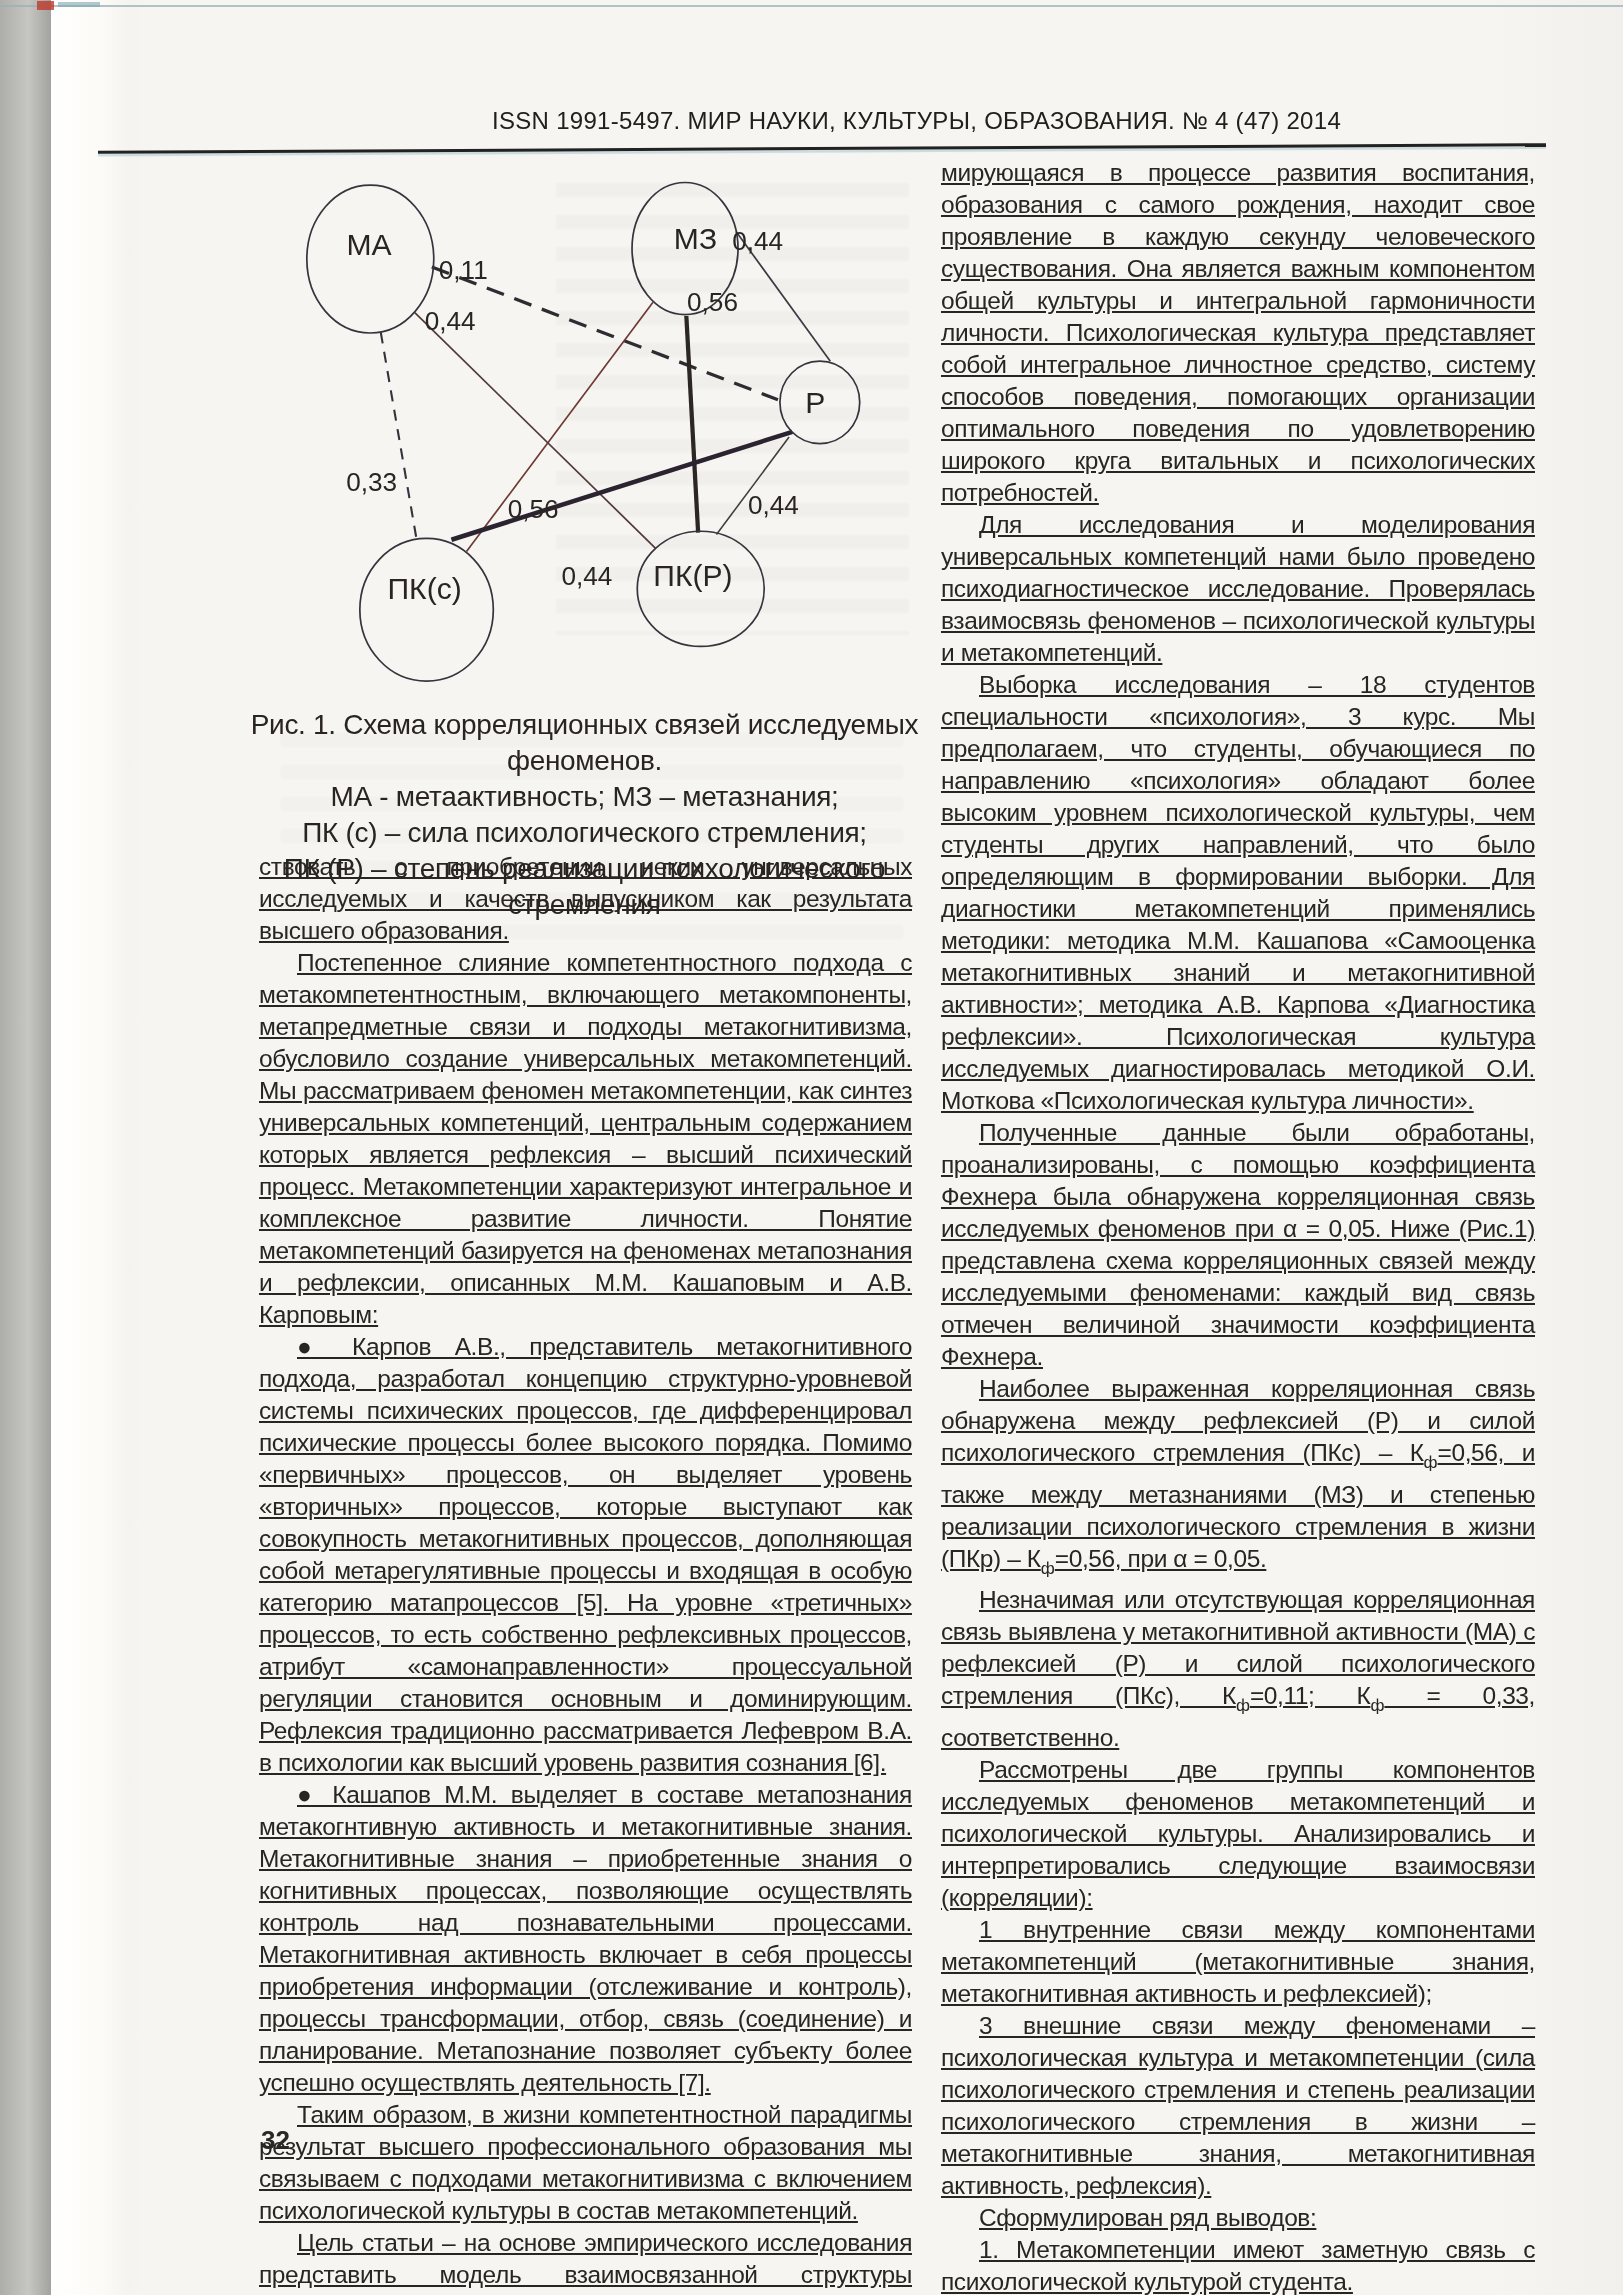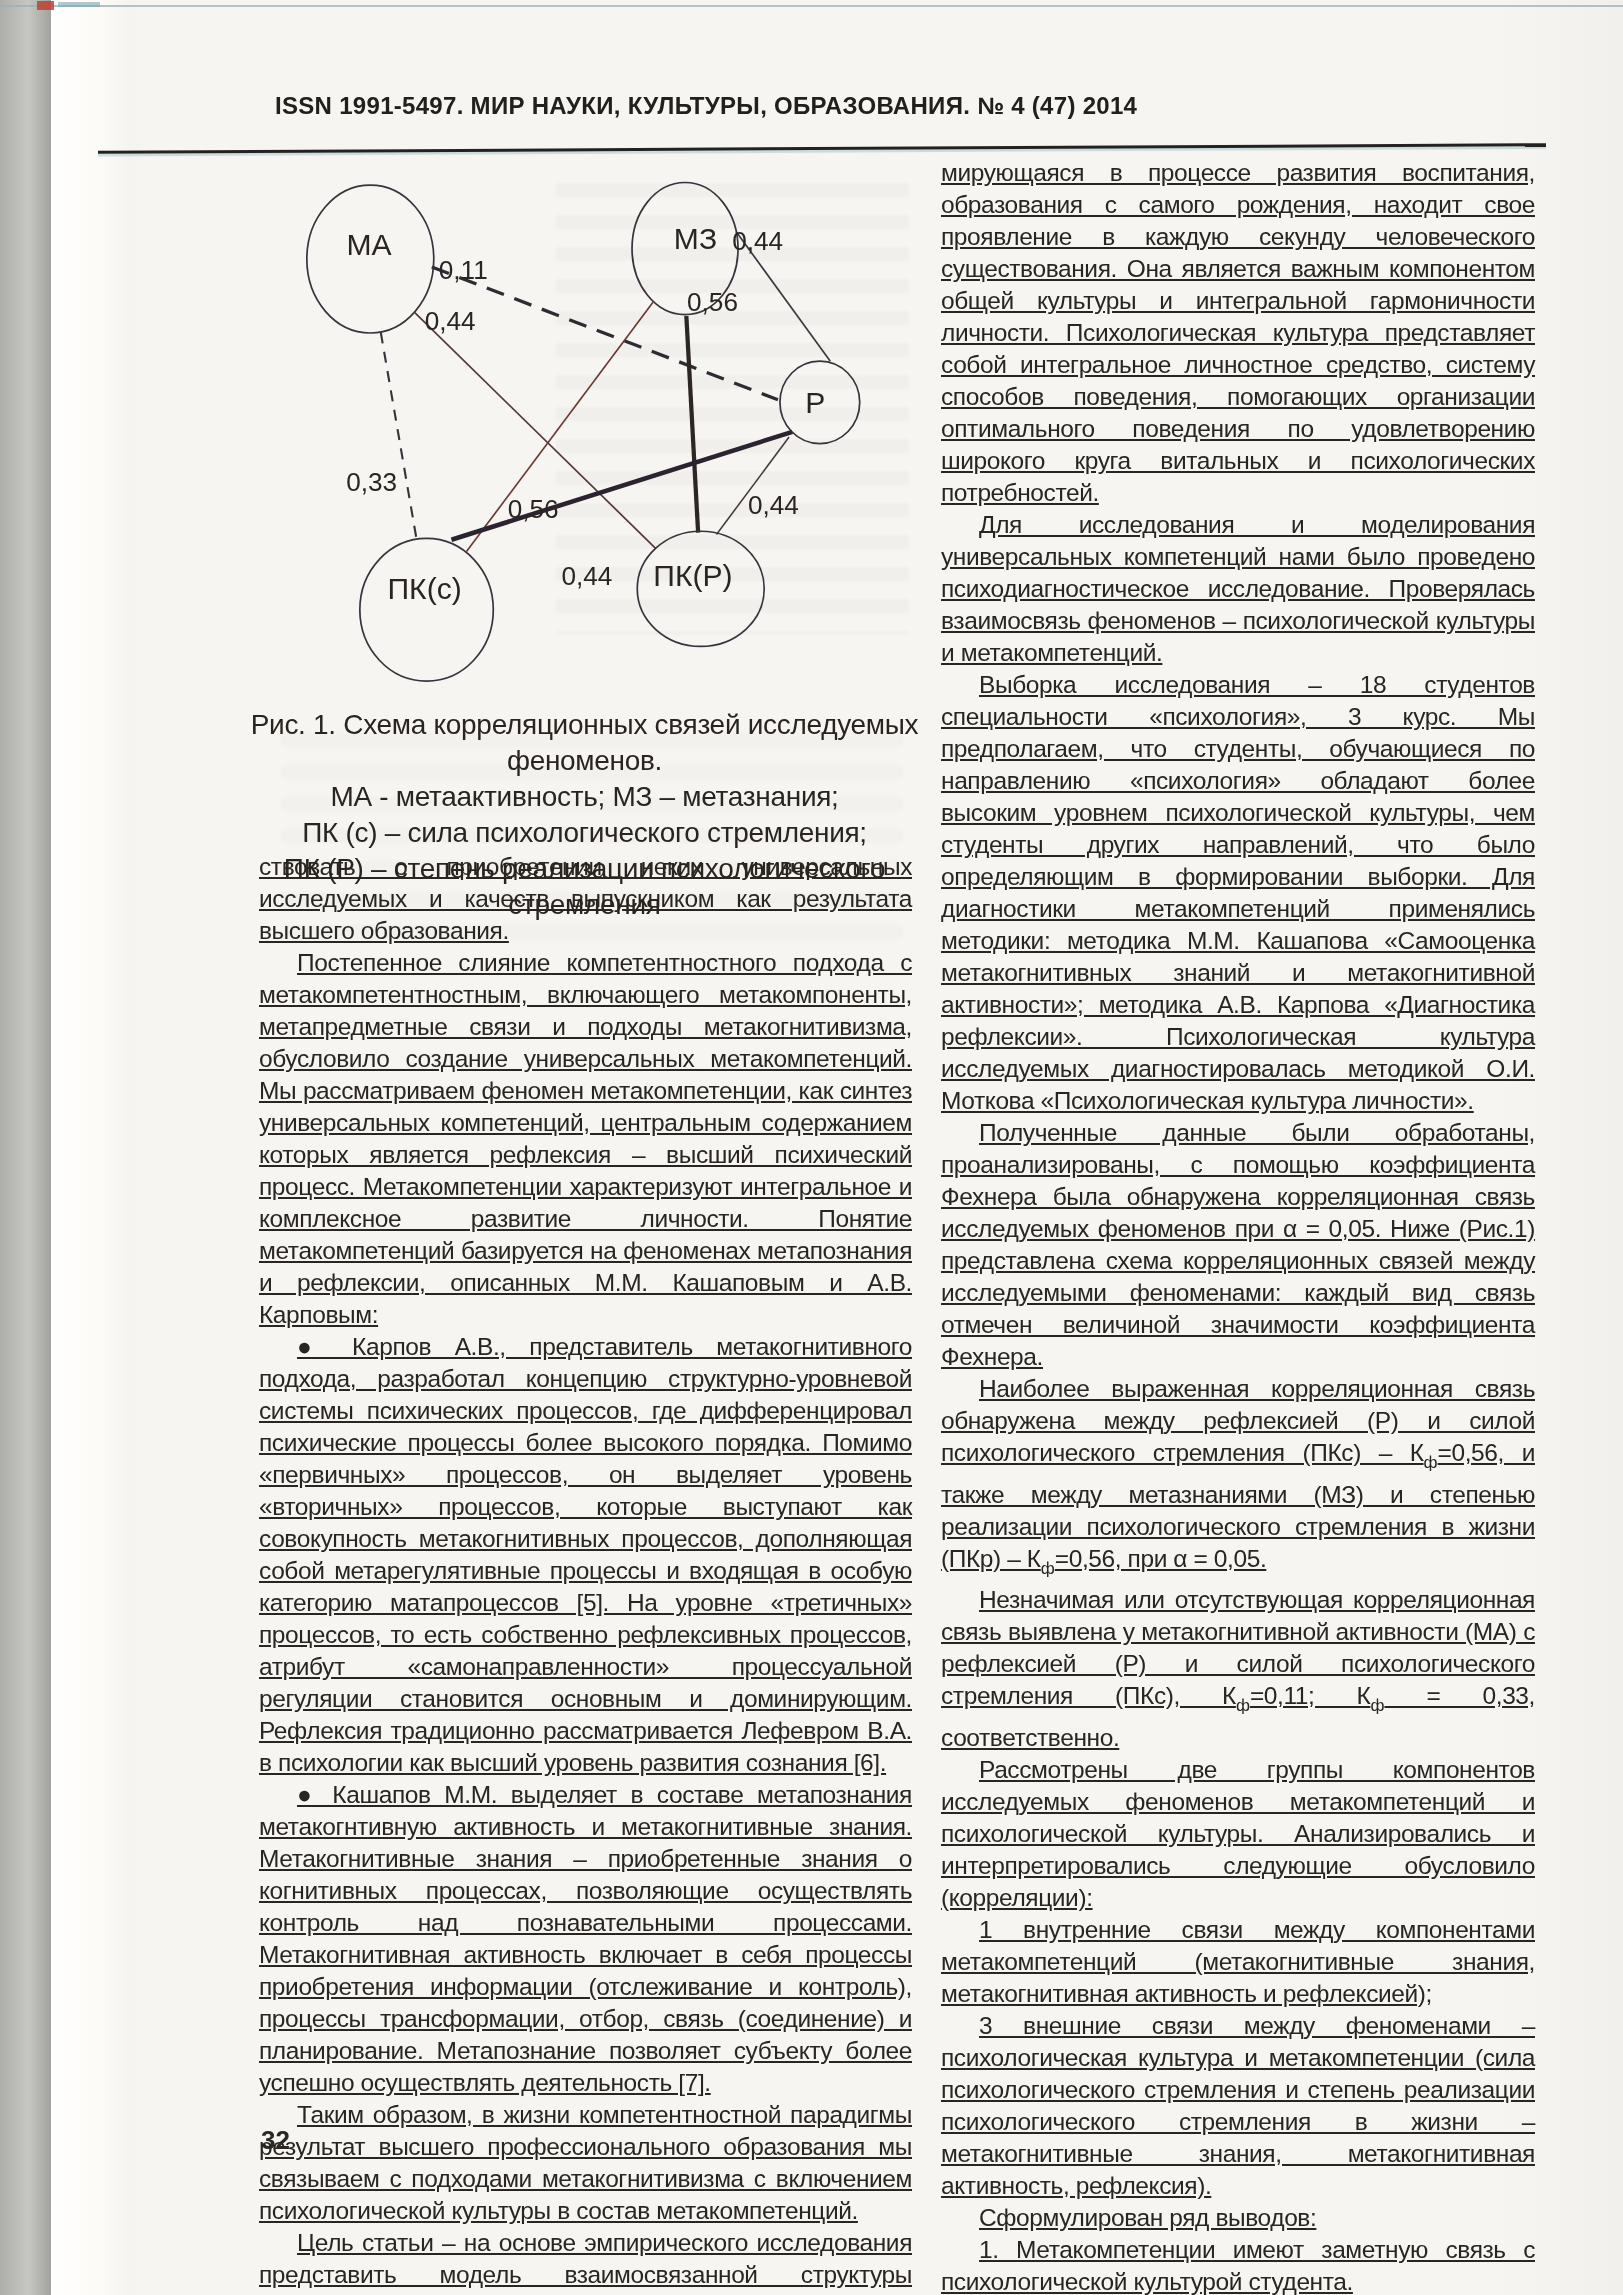--- a/index.html
+++ b/index.html
@@ -13,22 +13,22 @@
   .scan-band { position:absolute; left:0; top:0; width:51px; height:100%;
     background:linear-gradient(90deg,#adadaa 0,#c6c6c2 55%,#a2a29e 100%); }
   .bind-light { position:absolute; left:51px; top:0; width:79px; height:100%;
     background:linear-gradient(90deg,#ffffff 0,#fbfaf6 70%,rgba(251,250,246,0)); }
   .scan-topline { position:absolute; left:0; top:4.6px; width:100%; height:2.6px; background:#9eafb4; opacity:.75; }
   .speck-red { position:absolute; left:37px; top:0.7px; width:17px; height:9.2px; background:#bf3a2c; opacity:.8; }
   .speck-teal { position:absolute; left:58px; top:2px; width:42px; height:4.6px; background:#7ba7ad; opacity:.6; }
   .ghost { position:absolute; opacity:.055; filter:blur(1.3px); pointer-events:none;
     background:repeating-linear-gradient(180deg, rgba(84,80,92,.55) 0 14.4px, transparent 14.4px 32px); }
 
-  .header { position:absolute; left:275px; top:92px; width:1283px; text-align:left;
-    font-size:24px; font-weight:700; letter-spacing:0.3px; color:#23201c; }
+  .header { position:absolute; left:275px; top:107px; width:1283px; text-align:center;
+    font-size:24px; font-weight:400; letter-spacing:0.3px; color:#23201c; }
   .header-rule { position:absolute; left:98px; top:147px; width:1448px; height:3.3px;
     background:#242220; transform:rotate(-0.3deg);
     box-shadow:0 2.6px 0.7px rgba(120,170,185,.35); }
 
   .figure-svg { position:absolute; left:262px; top:157px; width:655px; height:530px; }
   .figure-svg ellipse { fill:none; stroke:#38333d; stroke-width:2.6; }
   .figure-svg text { fill:#2a2522; font-family:"Liberation Sans", sans-serif; }
   .node-label { font-size:46px; }
   .edge-label { font-size:40px; }
 
@@ -110,21 +110,21 @@
       <p>Таким образом, в жизни компетентностной парадигмы результат высшего профессионального образования мы связываем с подходами метакогнитивизма с включением психологической культуры в состав метакомпетенций.</p>
       <p>Цель статьи – на основе эмпирического исследования представить модель взаимосвязанной структуры метакомпетенций и психологической культуры, как универсального результата профессионального образования.</p>
     </div>
   <div class="col col-right" id="right-col">
       <p class="noindent">мирующаяся в процессе развития воспитания, образования с самого рождения, находит свое проявление в каждую секунду человеческого существования. Она является важным компонентом общей культуры и интегральной гармоничности личности. Психологическая культура представляет собой интегральное личностное средство, систему способов поведения, помогающих организации оптимального поведения по удовлетворению широкого круга витальных и психологических потребностей.</p>
       <p>Для исследования и моделирования универсальных компетенций нами было проведено психодиагностическое исследование. Проверялась взаимосвязь феноменов – психологической культуры и метакомпетенций.</p>
       <p>Выборка исследования – 18 студентов специальности «психология», 3 курс. Мы предполагаем, что студенты, обучающиеся по направлению «психология» обладают более высоким уровнем психологической культуры, чем студенты других направлений, что было определяющим в формировании выборки. Для диагностики метакомпетенций применялись методики: методика М.М. Кашапова «Самооценка метакогнитивных знаний и метакогнитивной активности»; методика А.В. Карпова «Диагностика рефлексии». Психологическая культура исследуемых диагностировалась методикой О.И. Моткова «Психологическая культура личности».</p>
       <p>Полученные данные были обработаны, проанализированы, с помощью коэффициента Фехнера была обнаружена корреляционная связь исследуемых феноменов при α = 0,05. Ниже (Рис.1) представлена схема корреляционных связей между исследуемыми феноменами: каждый вид связь отмечен величиной значимости коэффициента Фехнера.</p>
       <p>Наиболее выраженная корреляционная связь обнаружена между рефлексией (Р) и силой психологического стремления (ПКс) – К<sub>ф</sub>=0,56, и также между метазнаниями (МЗ) и степенью реализации психологического стремления в жизни (ПКр) – К<sub>ф</sub>=0,56, при α = 0,05.</p>
       <p>Незначимая или отсутствующая корреляционная связь выявлена у метакогнитивной активности (МА) с рефлексией (Р) и силой психологического стремления (ПКс), К<sub>ф</sub>=0,11; К<sub>ф</sub> = 0,33, соответственно.</p>
-      <p>Рассмотрены две группы компонентов исследуемых феноменов метакомпетенций и психологической культуры. Анализировались и интерпретировались следующие обусловило (корреляции):</p>
+      <p>Рассмотрены две группы компонентов исследуемых феноменов метакомпетенций и психологической культуры. Анализировались и интерпретировались следующие взаимосвязи (корреляции):</p>
       <p>1 внутренние связи между компонентами метакомпетенций (метакогнитивные знания, метакогнитивная активность и рефлексией);</p>
       <p>3 внешние связи между феноменами – психологическая культура и метакомпетенции (сила психологического стремления и степень реализации психологического стремления в жизни – метакогнитивные знания, метакогнитивная активность, рефлексия).</p>
       <p>Сформулирован ряд выводов:</p>
       <p>1. Метакомпетенции имеют заметную связь с психологической культурой студента.</p>
     </div>
 
   <div class="pagenum">32</div>
 
 </div>
 

